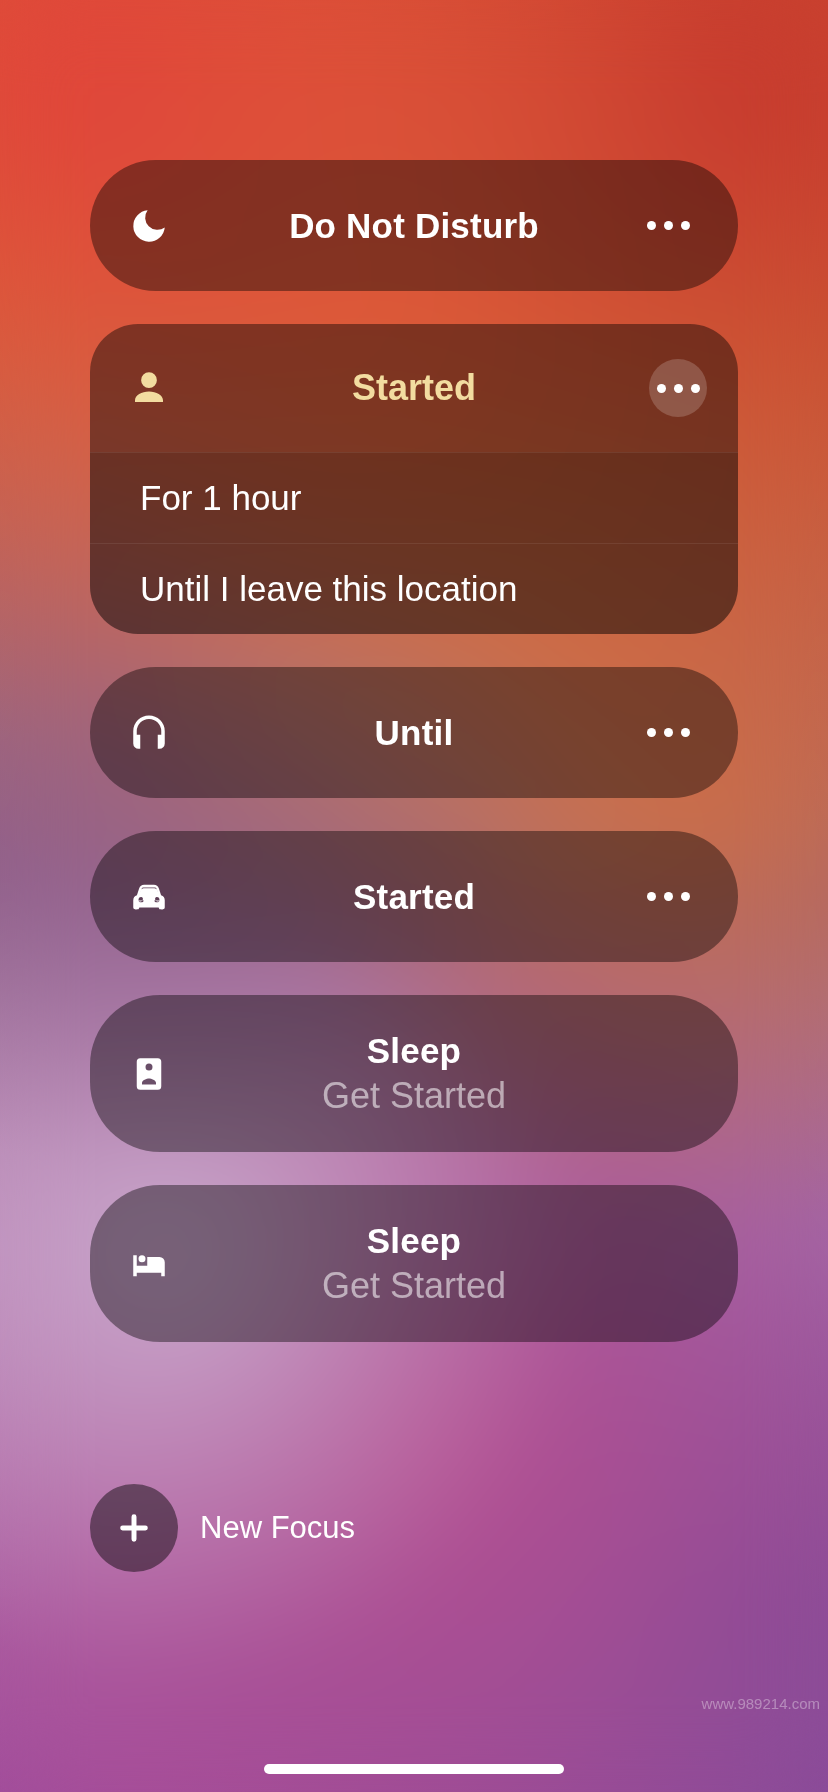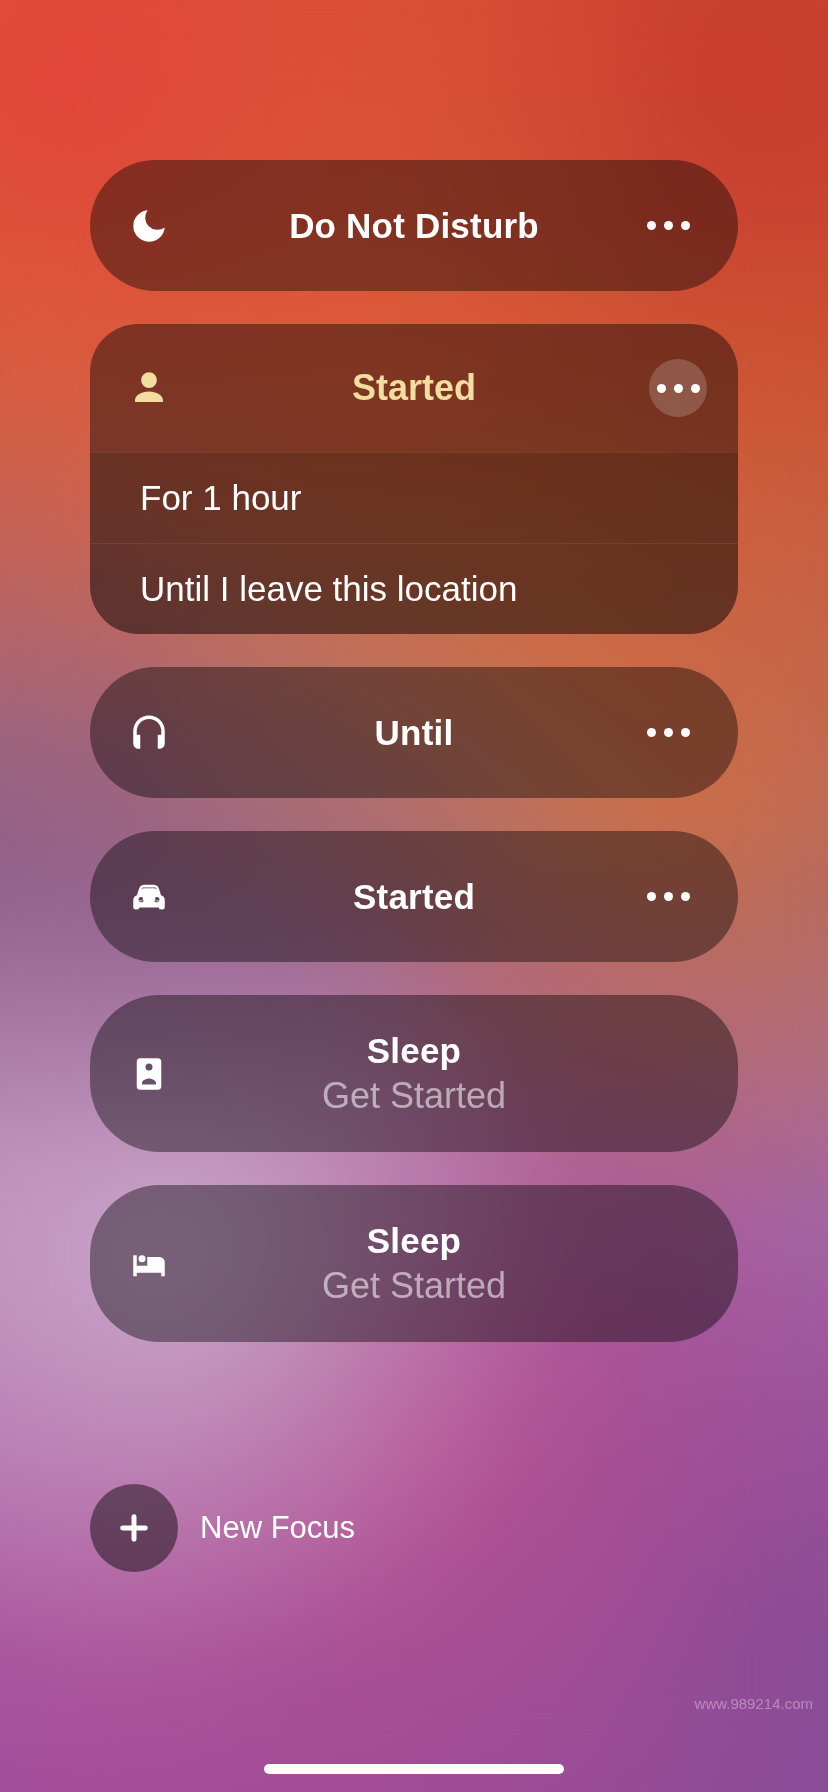--- a/index.html
+++ b/index.html
@@ -188,21 +188,21 @@
       bottom: 18px;
       left: 50%;
       transform: translateX(-50%);
       width: 300px;
       height: 10px;
       border-radius: 6px;
       background: #fff;
     }
     .watermark {
       position: absolute;
-      right: 15px;
+      right: 8px;
       bottom: 80px;
       transform: rotate(0deg);
       color: rgba(255,255,255,0.35);
       font-size: 15px;
       writing-mode: horizontal-tb;
     }
     .icon-personal { fill: #f2dca0; }
   </style>
 </head>
 <body>

